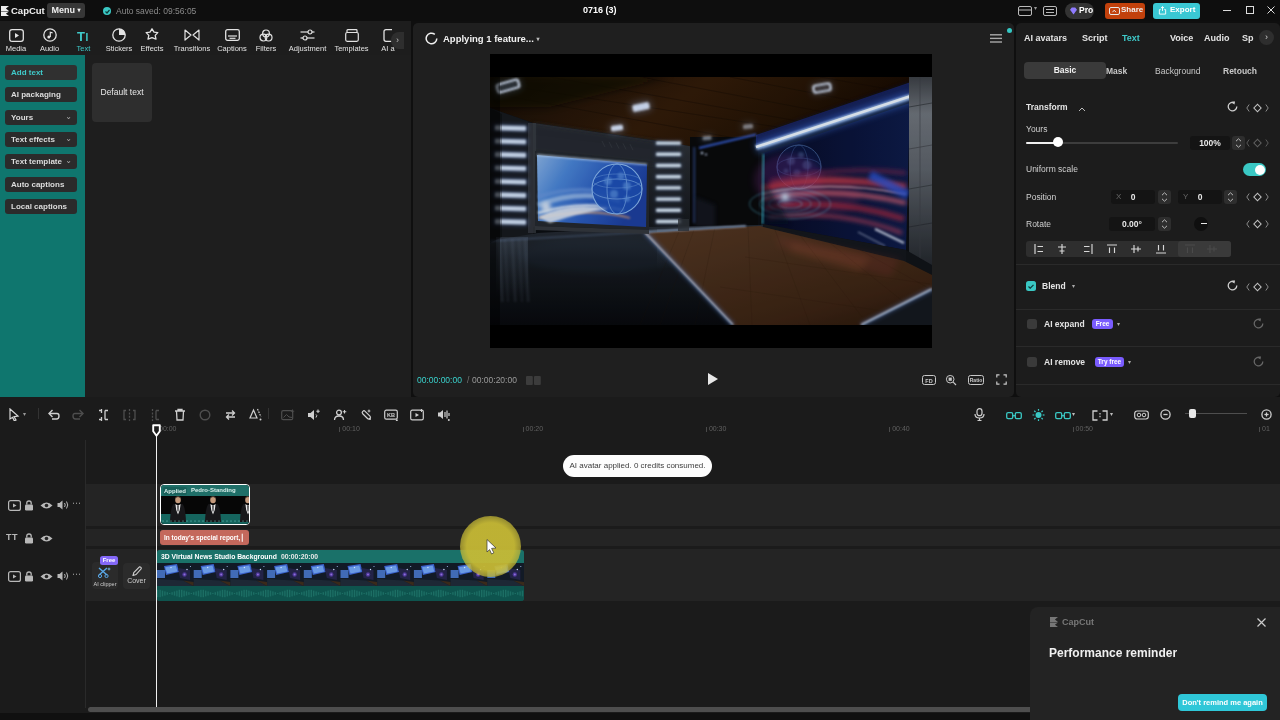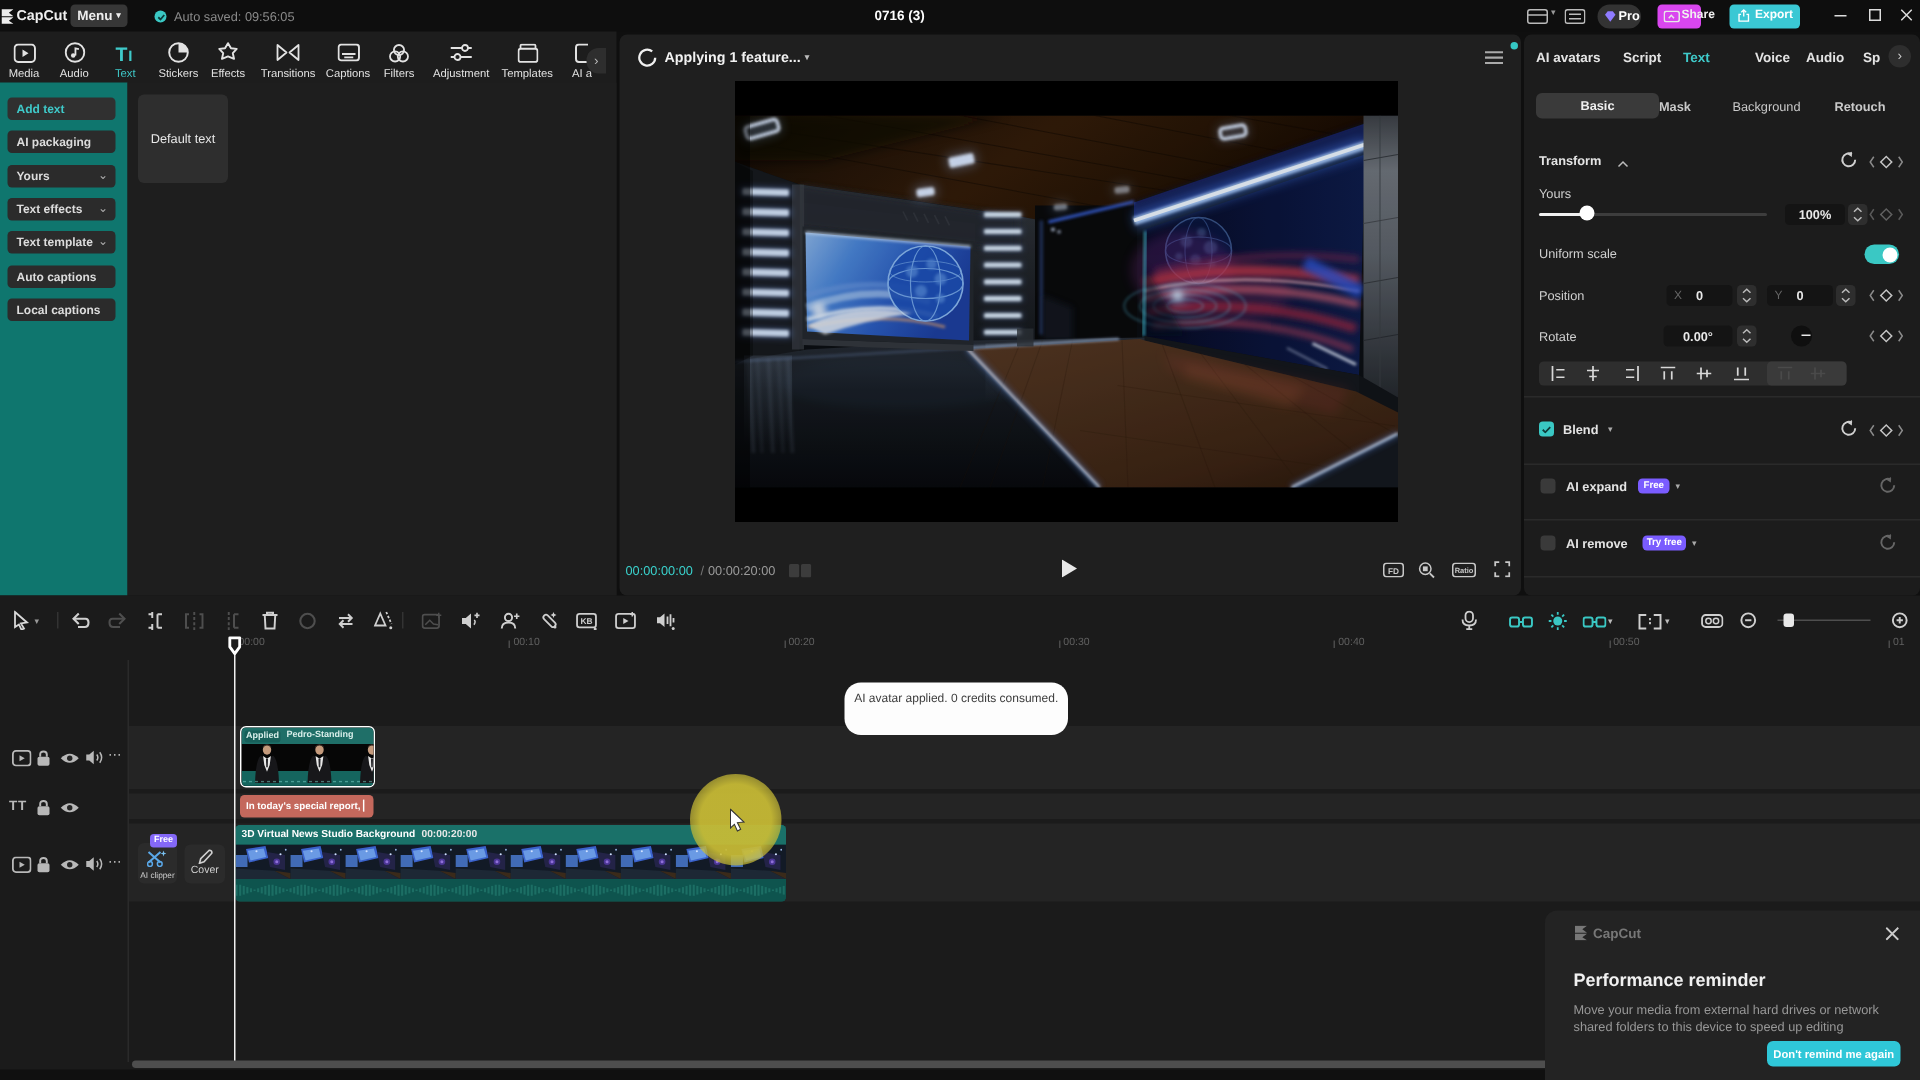--- a/index.html
+++ b/index.html
@@ -50,21 +50,21 @@
         <rect x="0.5" y="0.5" width="13" height="9" rx="1.5" stroke="#bbb" fill="none"></rect>
         <line x1="3" y1="3.5" x2="11" y2="3.5" stroke="#bbb"></line>
         <line x1="3" y1="6.5" x2="11" y2="6.5" stroke="#bbb"></line>
       </svg>
     <div class="abs" style="left:1065px;top:2.5px;width:29px;height:16px;background:#333333;border-radius:8px;">
       <svg class="abs" style="left:4px;top:4.5px" width="9" height="8" viewBox="0 0 9 8">
           <path d="M1 2.8 L2.8 0.5 L6.2 0.5 L8 2.8 L4.5 7.5 Z" fill="#8f7bff"></path>
         </svg>
       <div class="tb-txt" style="left:14px;top:2px;font-weight:700;font-size:8.5px;color:#fff">Pro</div>
     </div>
-    <div class="abs" style="left:1105px;top:2.5px;width:29px;height:16px;background:#d946ef;border-radius:3px;">
+    <div class="abs" style="left:1105px;top:2.5px;width:40px;height:16px;background:#c2410c;border-radius:3px;">
       <svg class="abs" style="left:4px;top:4px" width="11" height="8" viewBox="0 0 11 8">
           <rect x="0.5" y="0.5" width="10" height="7" rx="1.5" stroke="#e8e8e8" fill="none"></rect>
           <path d="M3.5 5.2 L5.2 3.2 L7 5.2" stroke="#e8e8e8" fill="none"></path>
         </svg>
       <div class="tb-txt" style="left:16px;top:2px;font-weight:700;font-size:8px;color:#f0f0f0">Share</div>
     </div>
     <div class="abs" style="left:1153px;top:2.5px;width:47px;height:16px;background:#3ac8d4;border-radius:3px;">
       <svg class="abs" style="left:5px;top:3.5px" width="9" height="9" viewBox="0 0 10 10">
           <path d="M5 0.8 L5 5.5" stroke="#fff" fill="none"></path>
           <path d="M3.2 2.4 L5 0.7 L6.8 2.4" stroke="#fff" fill="none"></path>
@@ -981,34 +981,33 @@
           <rect x="360.0" y="6.2" width="1.4" height="2.6" fill="#1c6e64"></rect>
           <rect x="362.4" y="5.4" width="1.4" height="4.2" fill="#1c6e64"></rect>
           <rect x="364.8" y="4.6" width="1.4" height="5.800000000000001" fill="#1c6e64"></rect>
         </svg>
 </div>
 <div class="abs" style="left:155.5px;top:28px;width:1.2px;height:283px;background:#f0f0f0"></div>
 <svg class="abs" style="left:151.5px;top:26.5px" width="9" height="13" viewBox="0 0 9 13">
         <path d="M1.2 1.2 L7.8 1.2 L7.8 7.2 L4.5 11.8 L1.2 7.2 Z" fill="#1d1d1d" stroke="#fff" stroke-width="1.9" stroke-linejoin="round"></path>
       </svg>
 <div class="abs" style="left:85px;top:43px;width:1px;height:268px;background:#2a2a2a"></div>
-<div class="abs" style="left:563px;top:58px;width:149px;height:35px;background:#fdfdfd;border-radius:11px;color:#3c3c3c;font-size:8px;text-align:center;line-height:21px">AI avatar applied. 0 credits consumed.</div>
+<div class="abs" style="left:563px;top:58px;width:149px;height:22px;background:#fdfdfd;border-radius:11px;color:#3c3c3c;font-size:8px;text-align:center;line-height:21px">AI avatar applied. 0 credits consumed.</div>
 <div class="abs" style="left:460px;top:119px;width:61px;height:61px;border-radius:50%;background:radial-gradient(circle, rgba(201,188,53,0.93) 55%, rgba(201,188,53,0.6) 76%, rgba(201,188,53,0) 98%)"></div>
 <svg class="abs" style="left:486px;top:142px" width="11" height="16" viewBox="0 0 11 16">
         <path d="M1 0.5 L10 9 L5.6 9.4 L7.8 13.8 L5.6 15 L3.6 10.6 L1 13 Z" fill="#fff" stroke="#333" stroke-width="0.7"></path>
       </svg>
 <div class="abs" style="left:88px;top:310px;width:955px;height:5px;background:#4e4e4e;border-radius:2.5px"></div>
 <div class="abs" style="left:0px;top:316px;width:1280px;height:7px;background:#101010"></div>
 </div>
 
   <div id="perf" class="abs">
     <svg class="abs" style="left:20px;top:10px" width="8" height="10" viewBox="0 0 9 11">
         <path d="M0 0 L9 0 L5.5 2.7 L9 5.4 L0 5.4 Z M0 6 L9 6 L5.5 8.6 L9 11 L0 11 Z" fill="#777"></path>
       </svg>
     <div class="abs" style="left:32px;top:10px;color:#777;font-size:9px;font-weight:700">CapCut</div>
     <svg class="abs" style="left:227px;top:11px" width="9" height="9" viewBox="0 0 9 9">
         <path d="M0.5 0.5 L8.5 8.5 M8.5 0.5 L0.5 8.5" stroke="#ccc" stroke-width="1.2" fill="none"></path>
       </svg>
     <div class="abs" style="left:19px;top:39px;color:#f0f0f0;font-size:12px;font-weight:700">Performance reminder</div>
-    <div class="abs" style="left:19px;top:61px;width:218px;color:#989898;font-size:8.5px;line-height:10.5px">Move your media from external hard drives or network shared folders to this device to speed up editing</div>
     <div class="abs" style="left:148px;top:87px;width:89px;height:17px;background:#2fc7d8;border-radius:4px;color:#fff;font-size:7.5px;font-weight:700;text-align:center;line-height:17px">Don't remind me again</div>
   </div>
 
 </div>
 </body></html>

